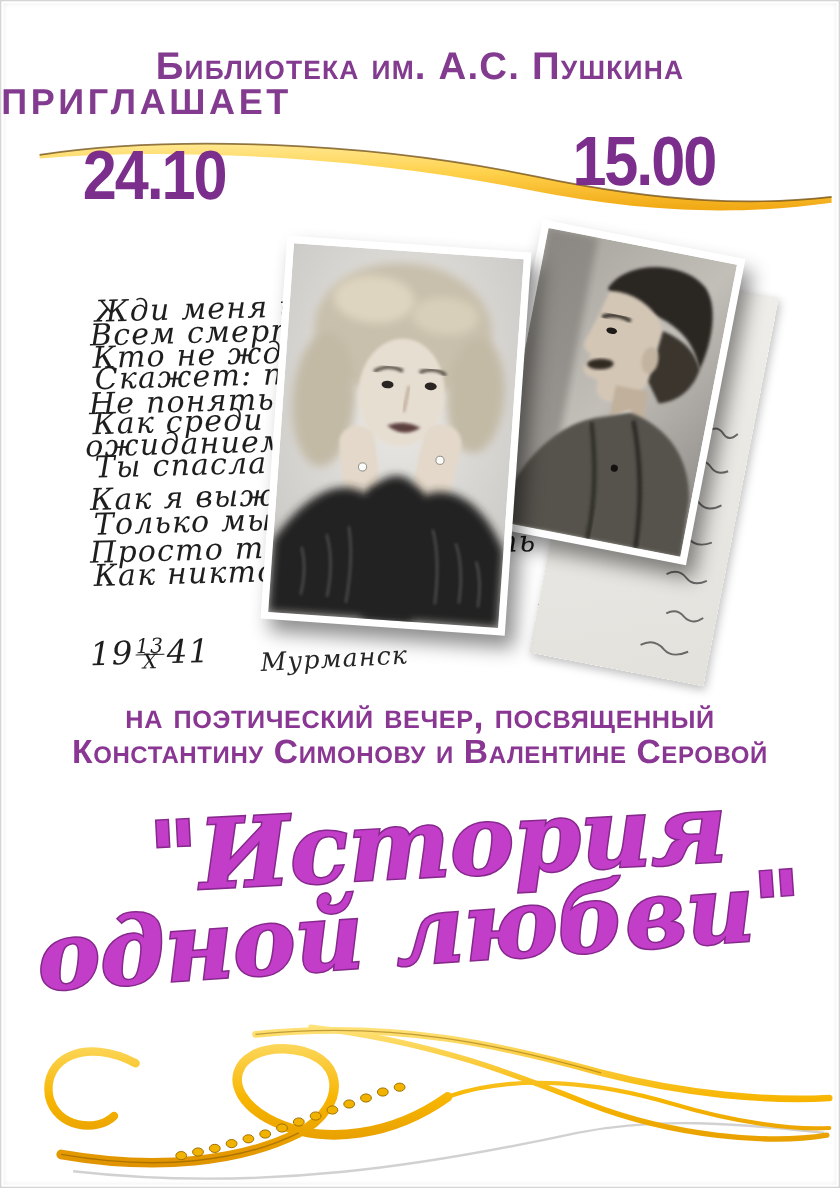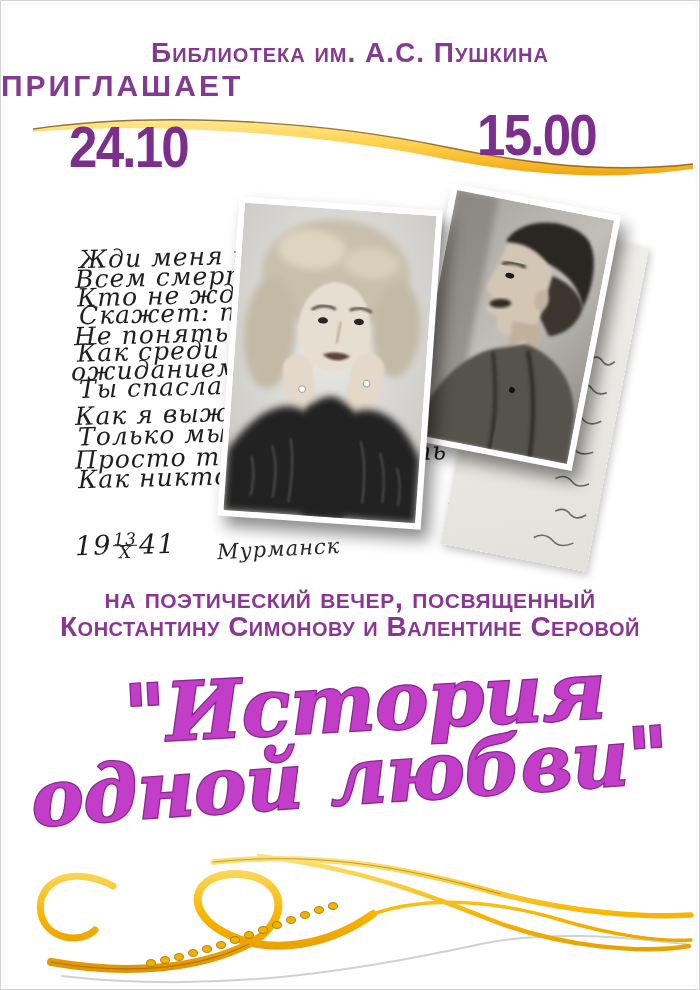--- a/index.html
+++ b/index.html
@@ -4,21 +4,21 @@
 <style>
   html,body{margin:0;padding:0;background:#888;}
   .poster{
     position:relative;width:700px;height:990px;margin:0 auto;
     background:#fff;overflow:hidden;box-sizing:border-box;
     border:1px solid #d4d4d4;box-shadow:inset 0 0 0 2px #fff, inset 0 0 5px rgba(0,0,0,.18);
     font-family:"Liberation Sans",sans-serif;
   }
   
   .hdr1{position:absolute;top:36px;left:0;width:100%;text-align:center;
-    font-weight:bold;font-size:28px;font-variant:small-caps;letter-spacing:1px;color:#833b90;}
+    font-weight:bold;font-size:32px;font-variant:small-caps;letter-spacing:1px;color:#833b90;}
   .hdr2{position:absolute;top:68px;left:0;width:100%;text-align:left;
     font-weight:bold;font-size:30px;letter-spacing:3px;color:#833b90;}
   
   .swoosh-top{position:absolute;top:100px;left:0;}
   .datetime{position:absolute;font-weight:bold;color:#7b2e8c;font-size:58px;
     letter-spacing:-2px;transform:scaleX(.88);transform-origin:left top;white-space:nowrap;}
   .date{top:112px;left:68px;}
   .time{top:100px;left:476px;}
   
   .collage{position:absolute;top:190px;left:0;width:700px;height:382px;}

